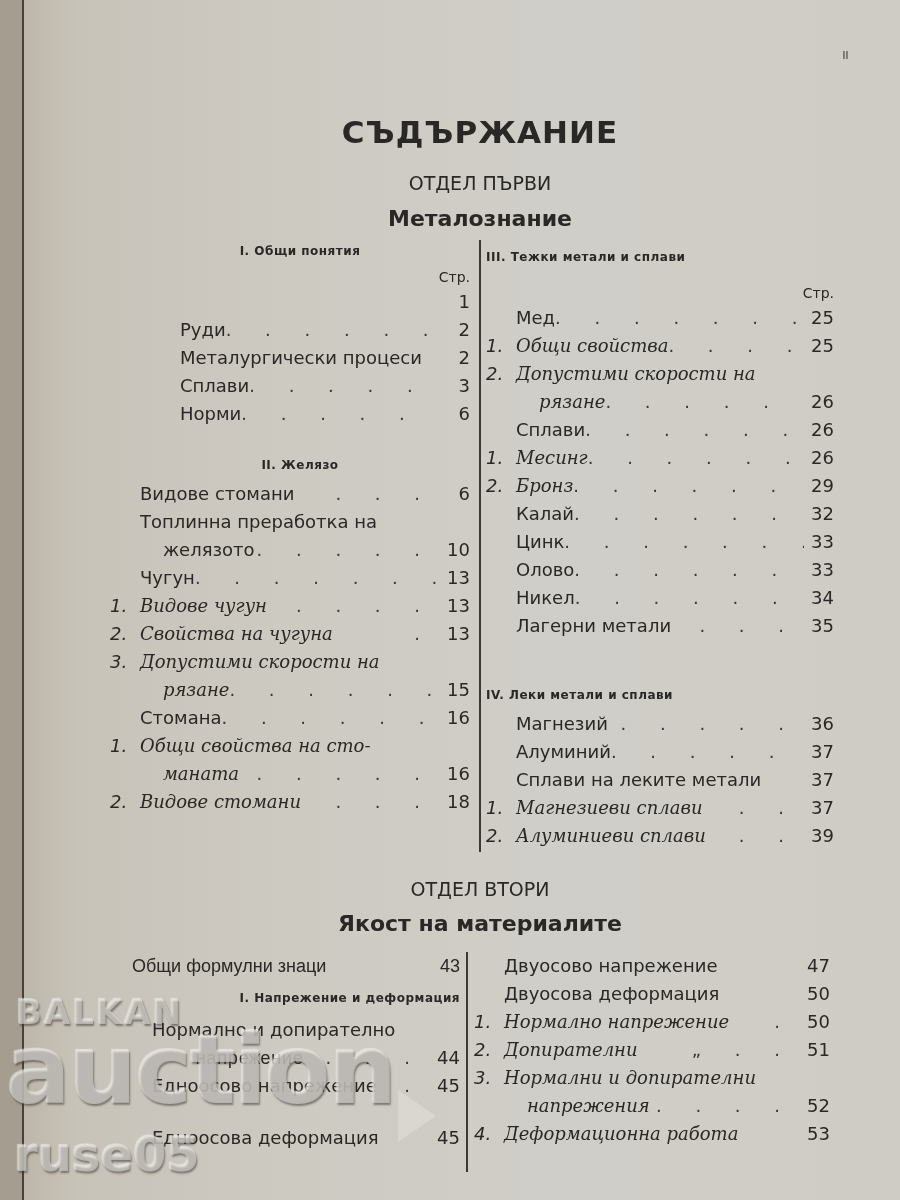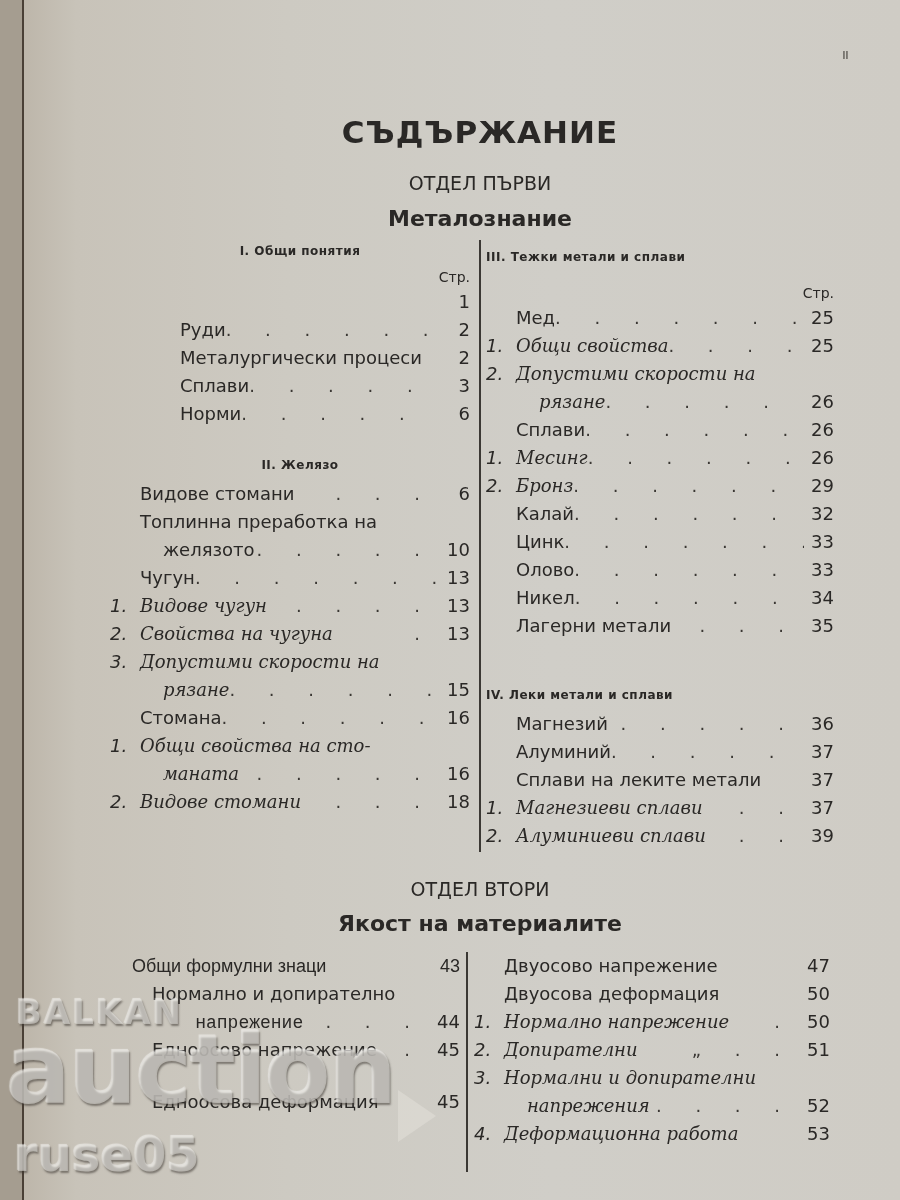--- a/index.html
+++ b/index.html
@@ -280,20 +280,21 @@
 <div class="sub s2">Якост на материалите</div>
 
 <div class="divider" style="left:466px; top:952px; height:220px;"></div>
 
 <div class="col" style="left:102px; top:952px; width:358px;">
   <div class="row" style="font-family:'Liberation Sans', sans-serif;">
     <span class="txt" style="padding-left:30px;">Общи формулни знаци</span>
     <span class="dots"></span>
     <span class="pg">43</span>
   </div>
+  <div class="section-title" style="text-align:right; height:36px; line-height:36px;">I. Напрежение и деформация</div>
   <div id="p2l" style="margin-left:20px;">
       <div class="row">
         <span class="num"></span>
         <span class="txt" style="white-space: pre;">Нормално и допирателно</span>
         <span class="dots"></span>
         <span class="pg"></span>
       </div>
       <div class="row">
         <span class="num"></span>
         <span class="txt" style="white-space: pre; font-family: Liberation Mono, monospace;">    напрежение</span>

